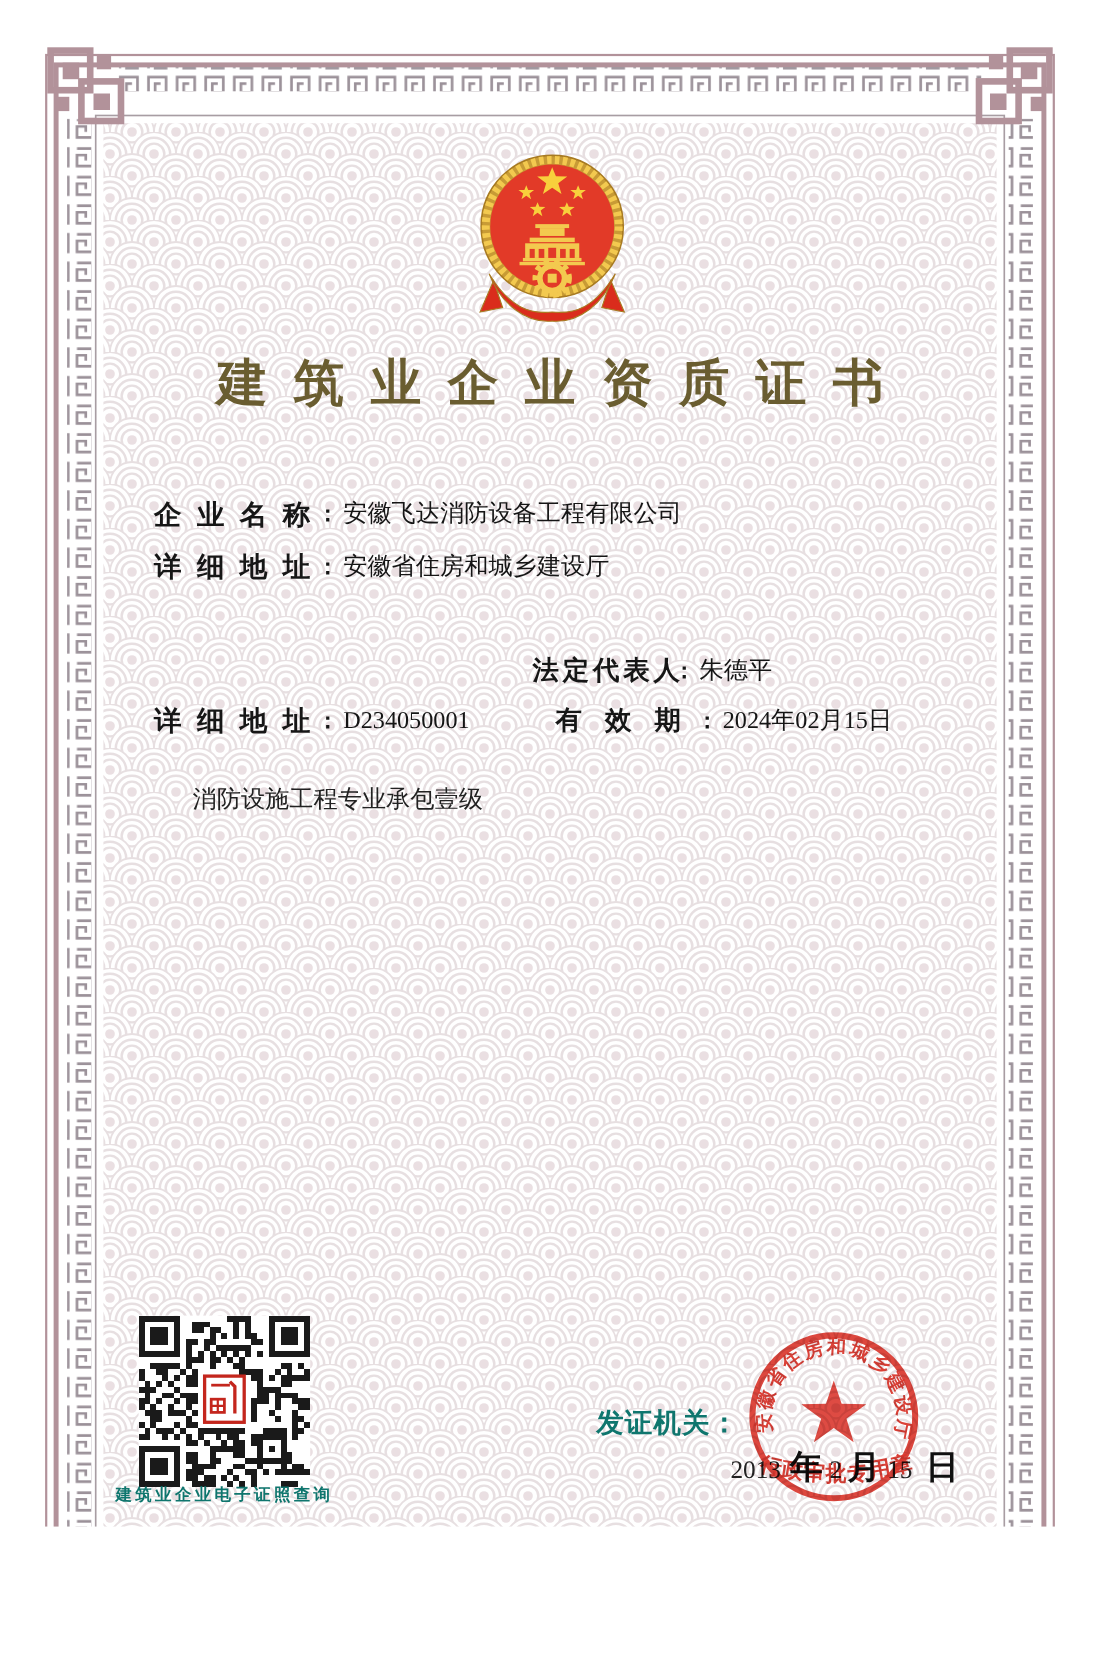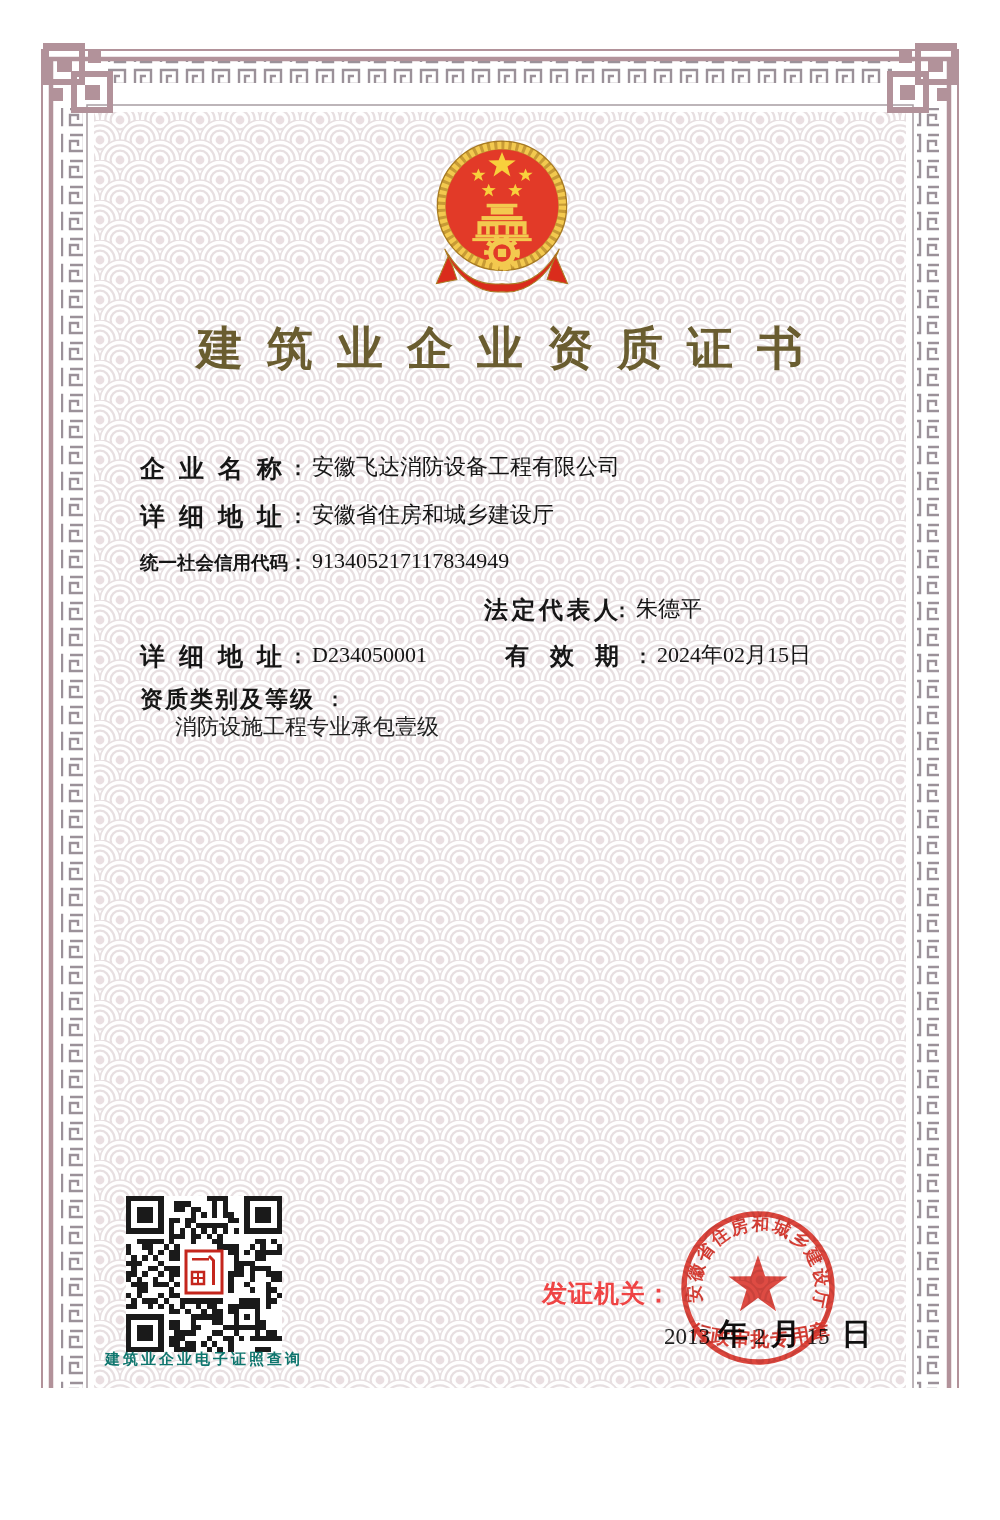--- a/index.html
+++ b/index.html
@@ -26,21 +26,21 @@
   .val-wide{max-width:460px;}
   .qual-val{position:absolute;left:175px;top:712px;z-index:1;
             font-family:"Liberation Serif","DejaVu Serif",serif;font-size:22px;color:#222;}
   .qr{position:absolute;left:126px;top:1196px;width:156px;height:156px;background:#fff;z-index:1;}
   .qr svg{display:block;}
   .qr-logo{position:absolute;left:58px;top:52px;width:40px;height:48px;z-index:2;}
   .qr-caption{position:absolute;left:92px;top:1350px;width:224px;text-align:center;z-index:1;
               font-family:"Liberation Serif","DejaVu Serif",serif;font-weight:700;
               font-size:15px;letter-spacing:3px;color:#0f766e;}
   .issuer-label{position:absolute;left:542px;top:1277px;z-index:1;
-                font-size:25px;font-weight:700;letter-spacing:1px;color:#ef4444;}
+                font-size:25px;font-weight:700;letter-spacing:1px;color:#0f766e;}
   .date-row{position:absolute;left:664px;top:1314px;z-index:1;white-space:nowrap;}
   .d-num{font-family:"Liberation Serif","DejaVu Serif",serif;font-size:23px;color:#222;}
   .d-cjk{font-size:30px;font-weight:700;color:#101010;}
   .m1{margin-left:8px;} .m2{margin-left:6px;} .m3{margin-left:5px;} .m4{margin-left:12px;}
   .seal{position:absolute;left:676px;top:1206px;width:164px;height:164px;z-index:2;
         mix-blend-mode:multiply;opacity:.93;}
 </style>
 </head>
 <body>
 
@@ -143,41 +143,35 @@
   <h1 class="title">建筑业企业资质证书</h1>
 
   <div class="field" style="left:140px;top:453px;">
     <span class="lbl lbl-4L">企业名称</span><span class="colon">：</span><span class="val val-wide">安徽飞达消防设备工程有限公司</span>
   </div>
 
   <div class="field" style="left:140px;top:501px;">
     <span class="lbl lbl-4L">详细地址</span><span class="colon">：</span><span class="val val-wide">安徽省住房和城乡建设厅</span>
   </div>
 
-  <div class="field" style="left:140px;top:547px;">
-    <span class="lbl lbl-8L">统一社会信用代码</span><span class="colon">：</span><span class="val">913405217117834949</span>
-  </div>
 
   <div class="field" style="left:484px;top:547px;margin-top:48px;">
     <span class="lbl lbl-5R">法定代表人</span><span class="colon">：</span><span class="val">朱德平</span>
   </div>
 
 
 
   <div class="field" style="left:140px;top:641px;">
     <span class="lbl lbl-4L">详细地址</span><span class="colon">：</span><span class="val">D234050001</span>
   </div>
 
   <div class="field" style="left:505px;top:641px;">
     <span class="lbl lbl-3R">有效期</span><span class="colon">：</span><span class="val">2024年02月15日</span>
   </div>
 
-  <div class="field" style="left:140px;top:684px;">
-    <span class="lbl lbl-7">资质类别及等级</span><span class="colon" style="margin-left:10px;">：</span>
-  </div>
   <div class="qual-val">消防设施工程专业承包壹级</div>
 
   <div class="qr">
     <svg id="qrsvg" width="156" height="156" viewBox="0 0 29 29" shape-rendering="crispEdges" fill="#1a1a1a">
         <rect x="0" y="0" width="1" height="1"></rect>
         <rect x="1" y="0" width="1" height="1"></rect>
         <rect x="2" y="0" width="1" height="1"></rect>
         <rect x="3" y="0" width="1" height="1"></rect>
         <rect x="4" y="0" width="1" height="1"></rect>
         <rect x="5" y="0" width="1" height="1"></rect>

